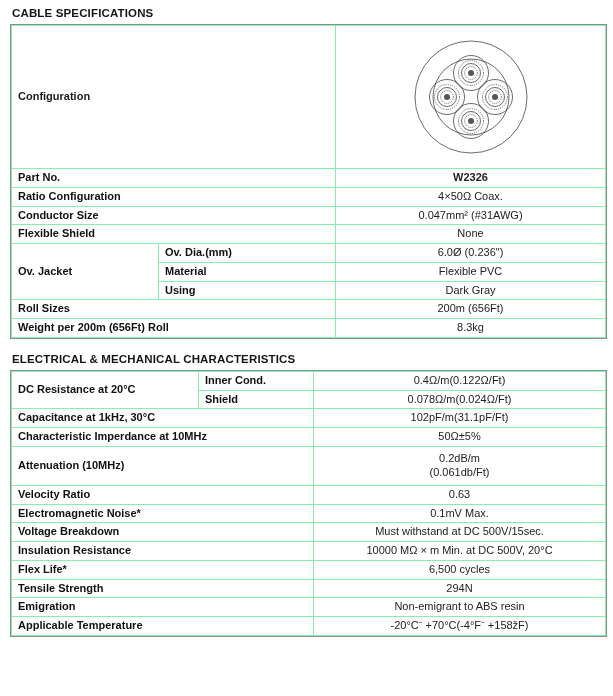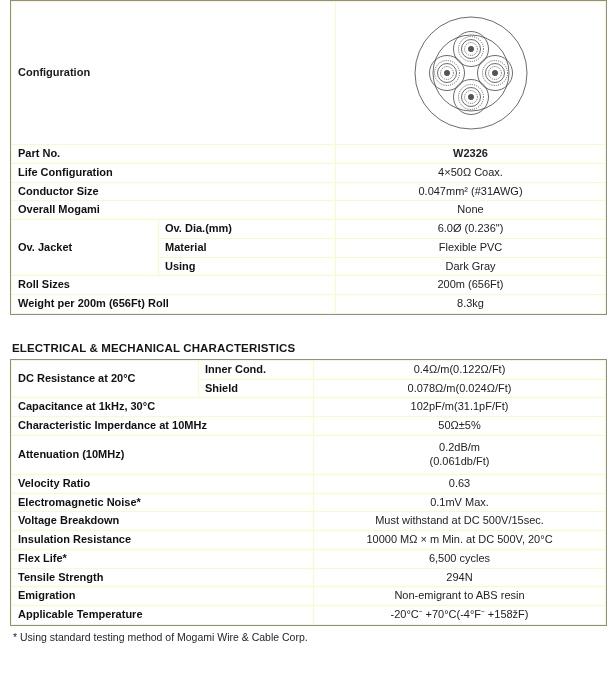--- a/index.html
+++ b/index.html
@@ -24,29 +24,29 @@
 
   
   .section-title {
     font-size: 11.5px;
     font-weight: bold;
     letter-spacing: 0.15px;
     color: #161616;
     margin: 0;
     padding: 7px 0 5px 2px;
   }
-  .section-title.second { padding-top: 4px; margin-top: 23px; }
+  .section-title.second { padding-top: 14px; }
 
   
   table.spec {
     border-collapse: separate;
     border-spacing: 1px;
     width: 593px;
     table-layout: fixed;
-    background: #fef9c3;
+    background: #86efac;
     border: 1px solid #8d8d8d;
   }
   table.spec td {
     background: #ffffff;
     font-size: 11px;
     padding: 2px 6px;
     vertical-align: middle;
     line-height: 1.25;
   }
   td.lbl {
@@ -89,20 +89,21 @@
     font-size: 10.5px;
     color: #1f1f1f;
     padding: 5px 0 0 3px;
   }
 </style>
 </head>
 <body>
 
 <div class="page">
 
+  <div class="section-title">CABLE SPECIFICATIONS</div>
 
   <table class="spec">
     <colgroup>
       <col style="width:146px">
         <col style="width:176px">
         <col style="width:269px">
     </colgroup>
     <tbody>
 
       <tr>
@@ -152,31 +153,31 @@
           </div>
         </td>
       </tr>
 
       <tr>
         <td class="lbl" colspan="2">Part No.</td>
         <td class="val bold">W2326</td>
       </tr>
 
       <tr>
-        <td class="lbl" colspan="2">Life Configuration</td>
+        <td class="lbl" colspan="2">Ratio Configuration</td>
         <td class="val">4×50Ω Coax.</td>
       </tr>
 
       <tr>
         <td class="lbl" colspan="2">Conductor Size</td>
         <td class="val">0.047mm² (#31AWG)</td>
       </tr>
 
       <tr>
-        <td class="lbl" colspan="2">Overall Mogami</td>
+        <td class="lbl" colspan="2">Flexible Shield</td>
         <td class="val">None</td>
       </tr>
 
       <tr>
         <td class="lbl" rowspan="3">Ov. Jacket</td>
         <td class="sub">Ov. Dia.(mm)</td>
         <td class="val">6.0Ø (0.236")</td>
       </tr>
       <tr>
         <td class="sub">Material</td>
@@ -260,15 +261,14 @@
         <td class="lbl" colspan="2">Emigration</td>
         <td class="val">Non-emigrant to ABS resin</td>
       </tr>
       <tr>
         <td class="lbl" colspan="2">Applicable Temperature</td>
         <td class="val">-20°C⁻ +70°C(-4°F⁻ +158žF)</td>
       </tr>
     </tbody>
   </table>
 
-  <div class="footnote">* Using standard testing method of Mogami Wire &amp; Cable Corp.</div>
 
 </div>
 
 </body></html>

